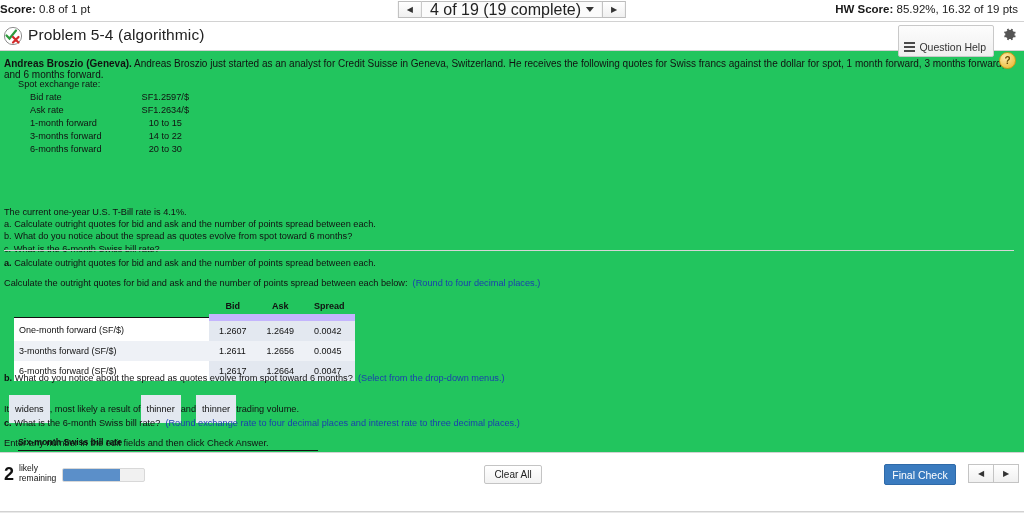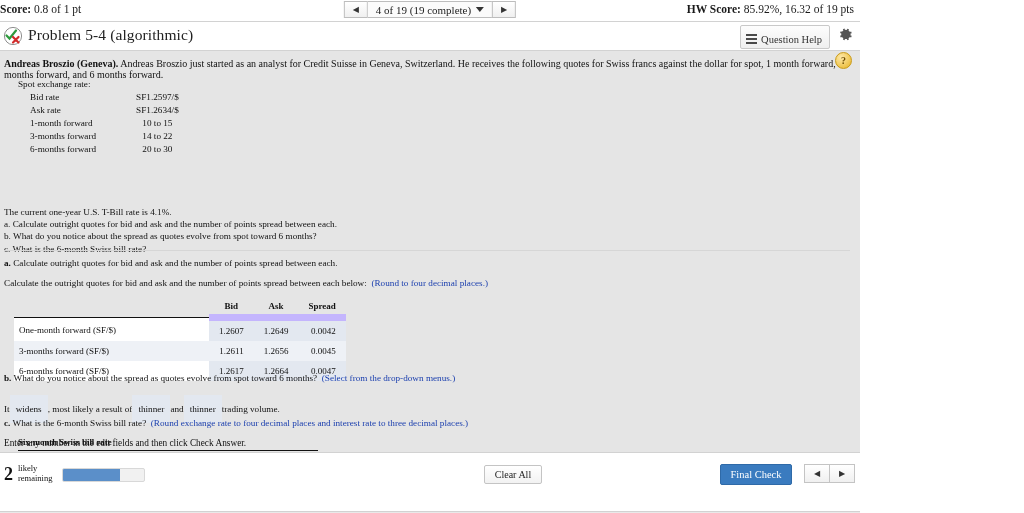--- a/index.html
+++ b/index.html
@@ -4,25 +4,24 @@
 <style>
   html, body {
     margin: 0;
     padding: 0;
     background: #ffffff;
     font-family: "Liberation Sans", sans-serif;
     color: #1a1a1a;
   }
   #page {
     position: relative;
-    width: 860px;
+    width: 1024px;
     height: 513px;
     overflow: hidden;
-    background: #e5e5e5;
-    font-family: Liberation Serif, serif;
+    background: #22c55e;
   }
 
   
   .topbar {
     position: relative;
     height: 21px;
     border-bottom: 1px solid #d2d2d2;
     background: #ffffff;
   }
   .score-text {
@@ -63,21 +62,21 @@
     cursor: pointer;
   }
   .pager-label {
     border: 1px solid #bdbdbd;
     border-left: none;
     border-right: none;
     background: #fbfbfb;
     padding: 0 8px;
     display: flex;
     align-items: center;
-    font-size: 11px;
+    font-size: 16px;
     color: #222;
     gap: 5px;
     white-space: nowrap;
     cursor: pointer;
   }
   .caret-down {
     width: 0; height: 0;
     border-left: 4px solid transparent;
     border-right: 4px solid transparent;
     border-top: 5px solid #333;
@@ -104,21 +103,21 @@
     top: 4px;
     font-size: 15.5px;
     color: #222;
     letter-spacing: 0.1px;
   }
   .qhelp {
     position: absolute;
     right: 30px;
     top: 3px;
     height: 18px;
-    padding: 4px 7px 0 5px;
+    padding: 12px 7px 0 5px;
     border: 1px solid #c9c9c9;
     background: linear-gradient(#fdfdfd, #efefef);
     border-radius: 2px;
     display: flex;
     align-items: center;
     gap: 4px;
     font-size: 10.5px;
     color: #333;
     cursor: pointer;
   }
@@ -226,21 +225,21 @@
     text-align: center;
     padding: 2px 10px 3px 10px;
     border-bottom: 7px solid #c4b5fd;
   }
   .ans-table th.rowhead {
     border-bottom: 1px solid #111;
     min-width: 175px;
   }
   .ans-table td {
     padding: 5px 10px;
-    text-align: right;
+    text-align: left;
     background: #e3e8f0;
     white-space: nowrap;
   }
   .ans-table td.rowlbl {
     background: #ffffff;
     text-align: left;
     padding-left: 5px;
     padding-right: 20px;
     white-space: nowrap;
   }

